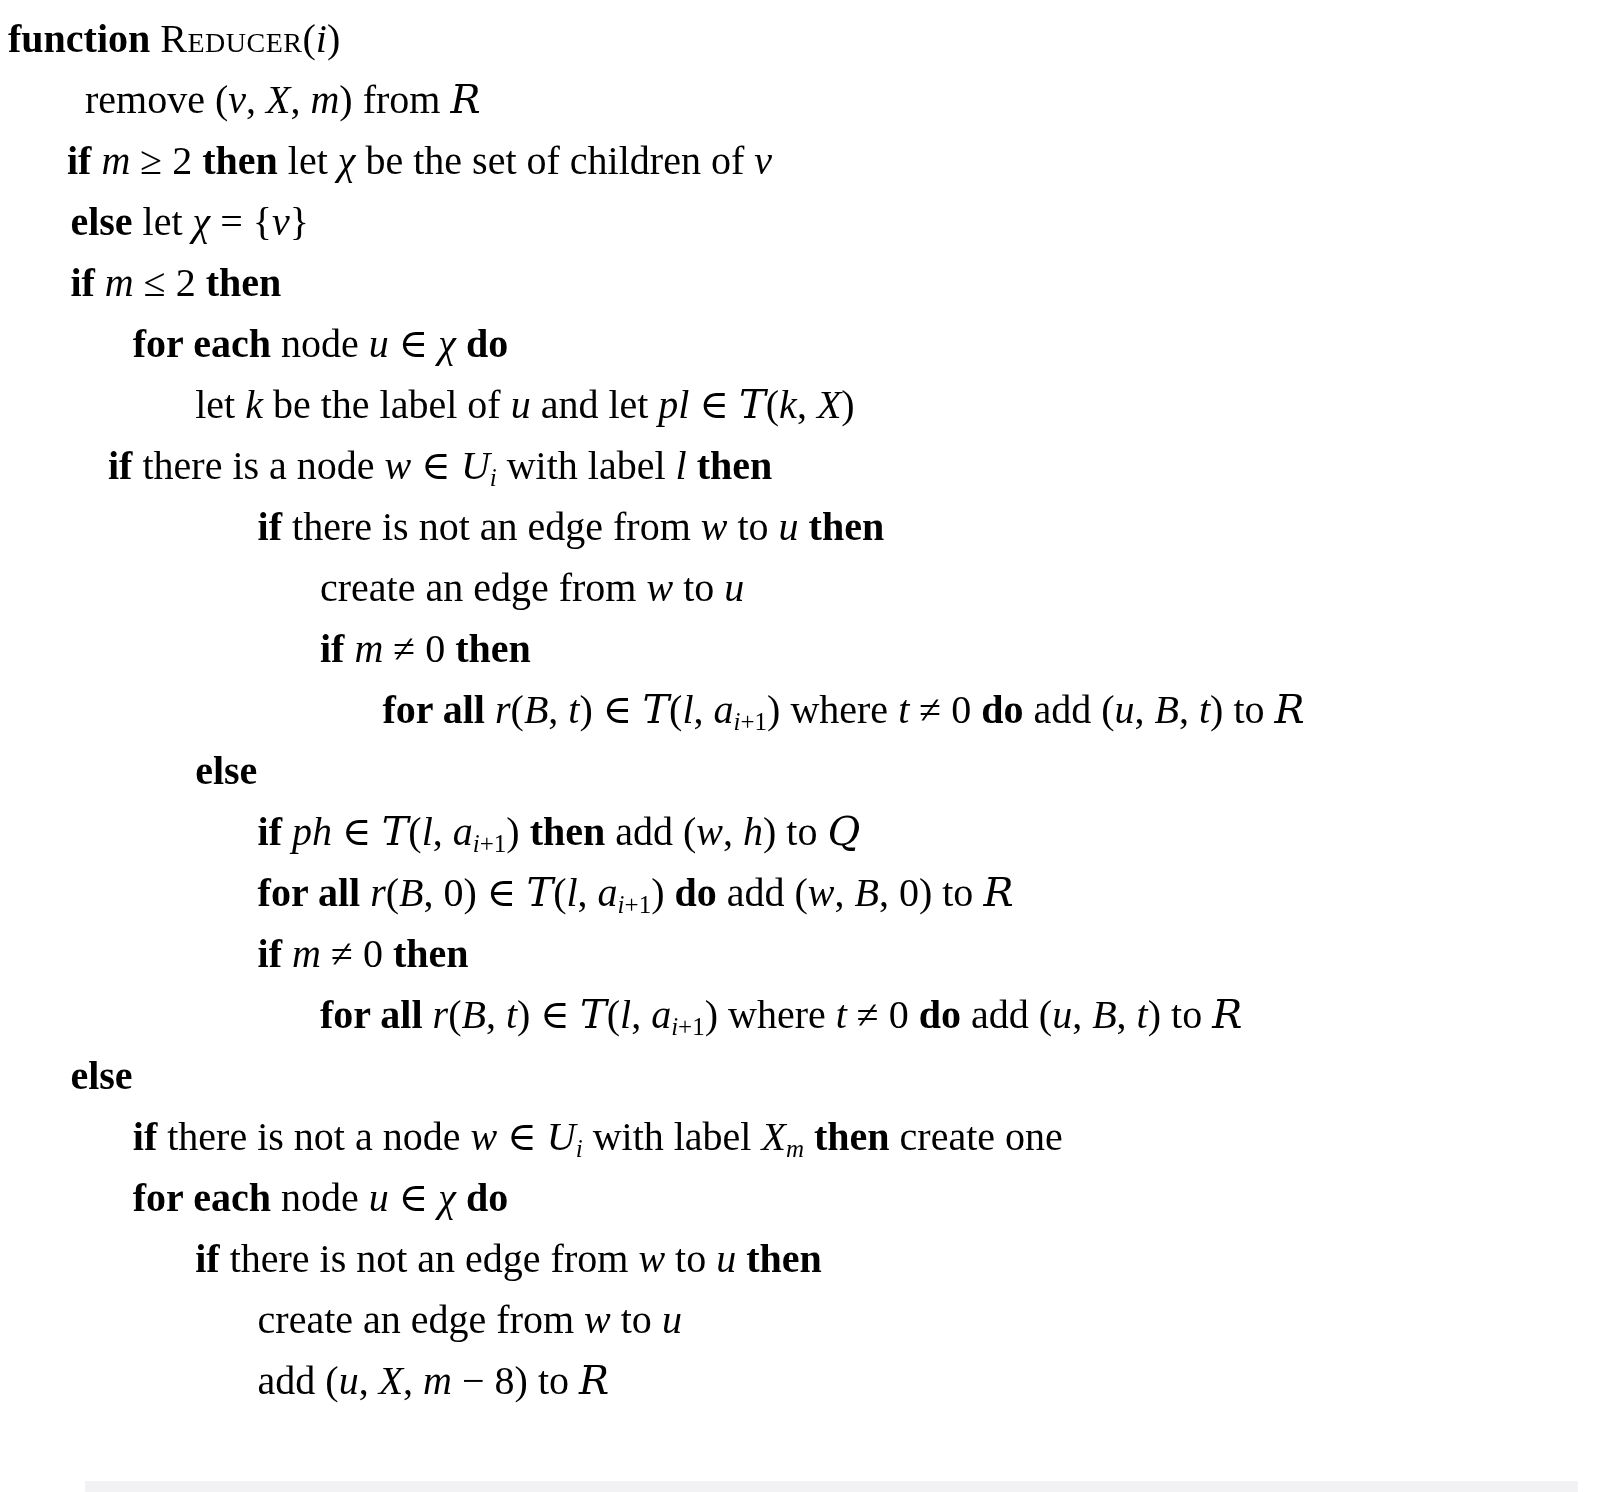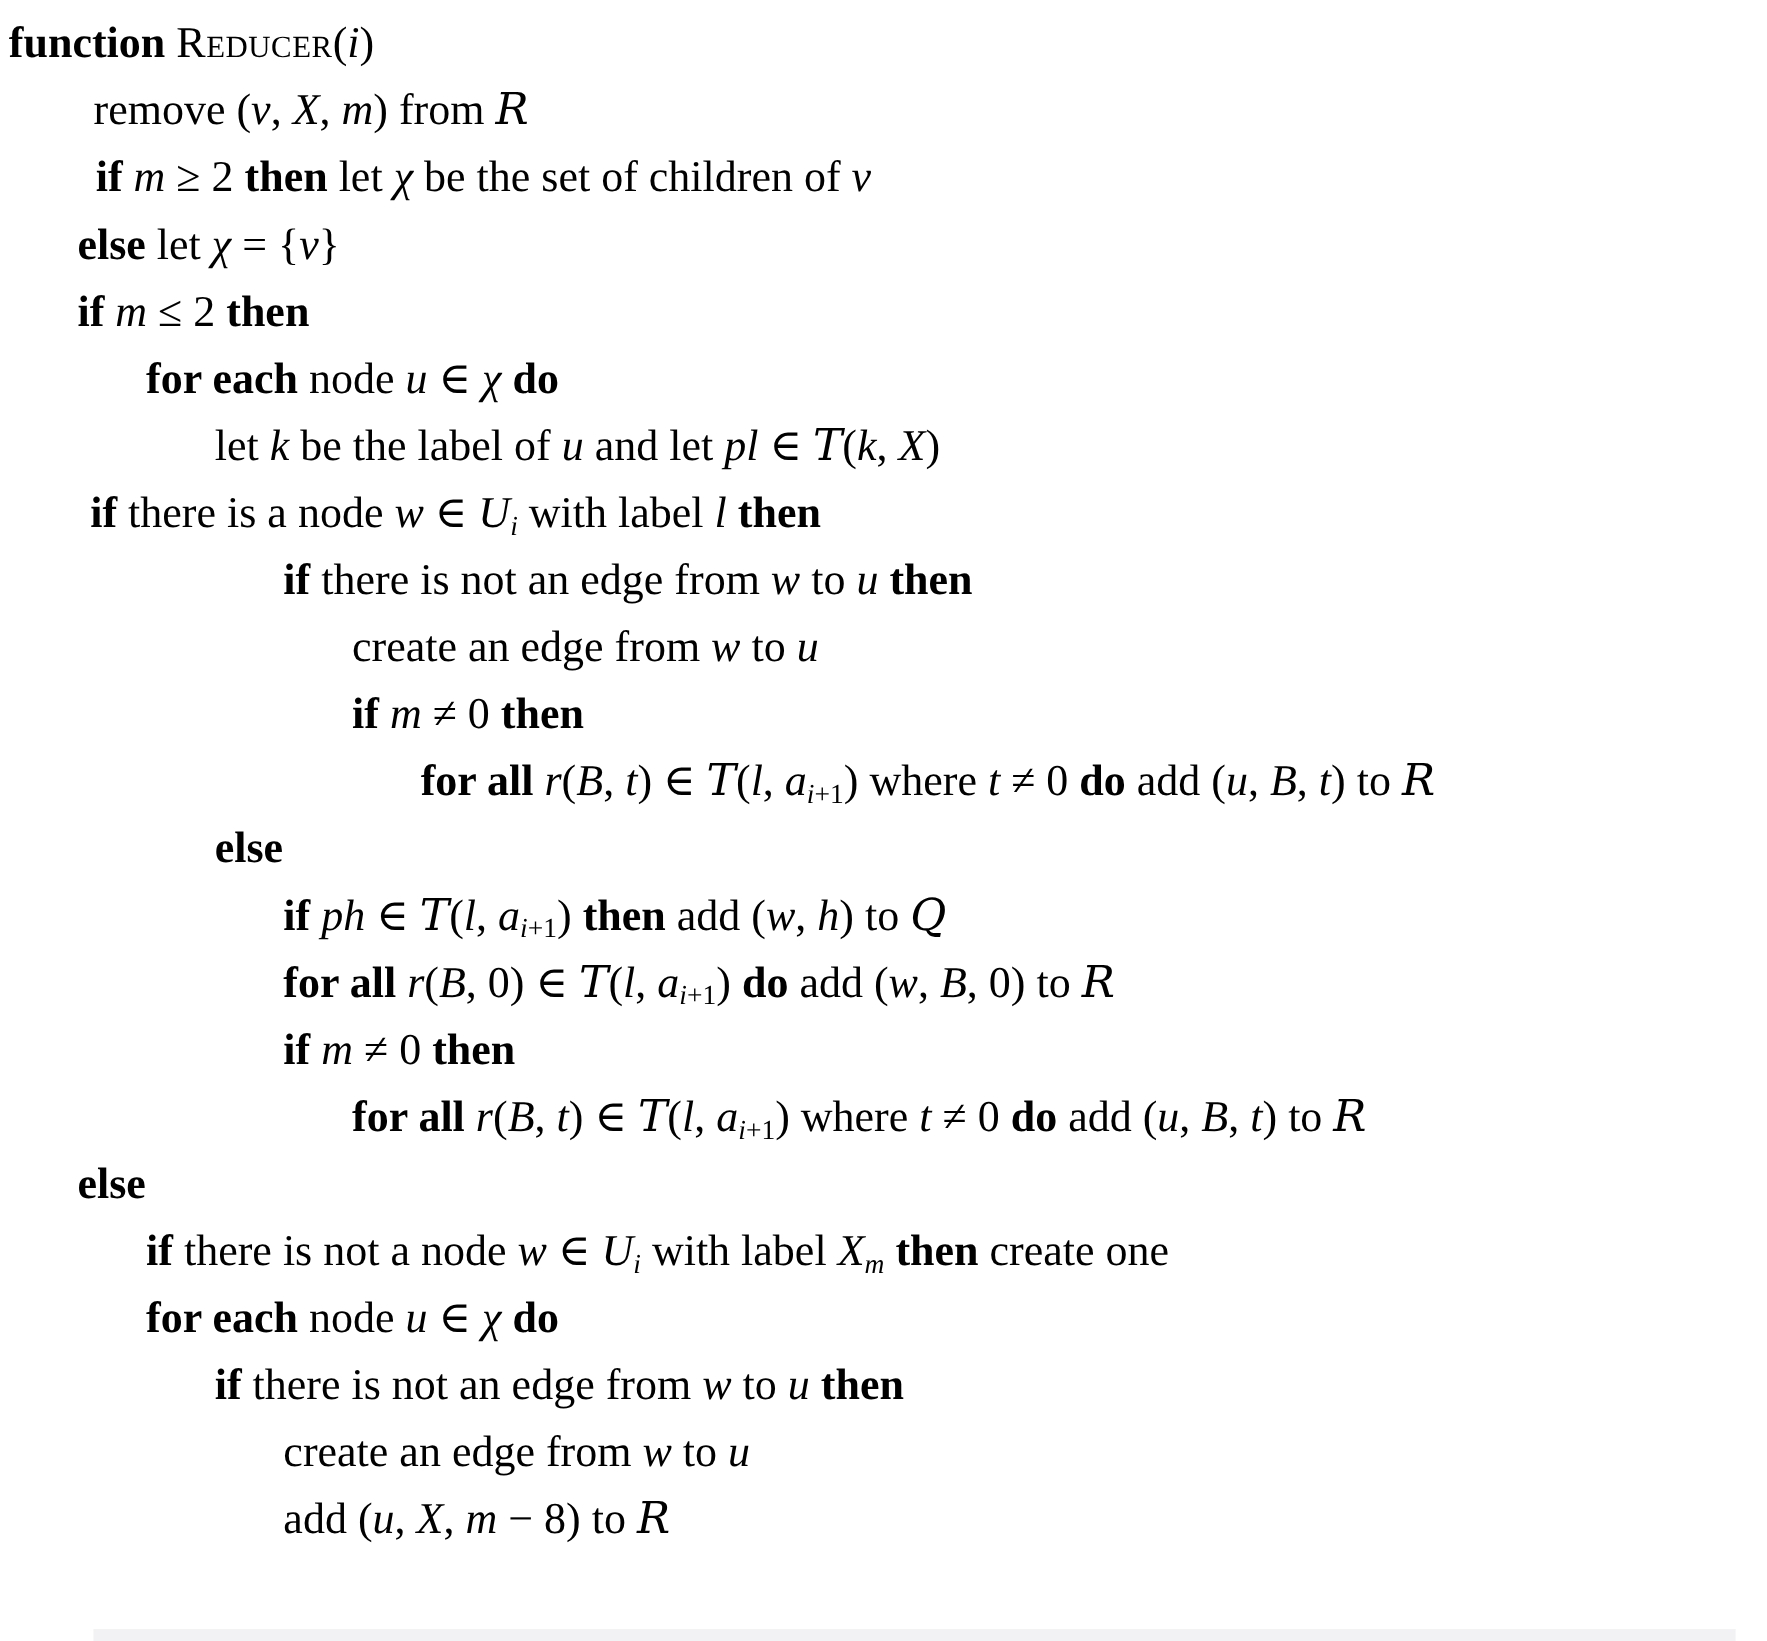--- a/index.html
+++ b/index.html
@@ -43,26 +43,26 @@
     height: 11px;
   }
 </style>
 </head>
 <body>
 
 <div class="page" style="background: rgb(255, 255, 255); color: rgb(0, 0, 0);">
   <div class="code">
       <div class="line" style="padding-left: 8px;"><span class="kw">function </span><span class="sc">Reducer</span><span class="rm">(</span><span class="it">i</span><span class="rm">)</span></div>
       <div class="line" style="padding-left: 85px;"><span class="rm">remove (</span><span class="it">v</span><span class="rm">, </span><span class="it">X</span><span class="rm">, </span><span class="it">m</span><span class="rm">) from </span><span class="cal">R</span></div>
-      <div class="line" style="padding-left: 87px;"><span class="kw">if </span><span class="it">m</span><span class="rm"> ≥ 2 </span><span class="kw">then</span><span class="rm"> let </span><span class="it">χ</span><span class="rm"> be the set of children of </span><span class="it">v</span></div>
+      <div class="line" style="padding-left: 67px;"><span class="kw">if </span><span class="it">m</span><span class="rm"> ≥ 2 </span><span class="kw">then</span><span class="rm"> let </span><span class="it">χ</span><span class="rm"> be the set of children of </span><span class="it">v</span></div>
       <div class="line" style="padding-left: 70.4px; font-family: Liberation Serif, serif;"><span class="kw">else</span><span class="rm"> let </span><span class="it">χ</span><span class="rm"> = {</span><span class="it">v</span><span class="rm">}</span></div>
       <div class="line" style="padding-left: 70.4px;"><span class="kw">if </span><span class="it">m</span><span class="rm"> ≤ 2 </span><span class="kw">then</span></div>
       <div class="line" style="padding-left: 132.8px;"><span class="kw">for each</span><span class="rm"> node </span><span class="it">u</span><span class="rm"> ∈ </span><span class="it">χ</span><span class="rm"> </span><span class="kw">do</span></div>
       <div class="line" style="padding-left: 195.2px;"><span class="rm">let </span><span class="it">k</span><span class="rm"> be the label of </span><span class="it">u</span><span class="rm"> and let </span><span class="it">pl</span><span class="rm"> ∈ </span><span class="cal">T</span><span class="rm">(</span><span class="it">k</span><span class="rm">, </span><span class="it">X</span><span class="rm">)</span></div>
-      <div class="line" style="padding-left: 82px;"><span class="kw">if</span><span class="rm"> there is a node </span><span class="it">w</span><span class="rm"> ∈ </span><span class="it">U</span><span class="sub it">i</span><span class="rm"> with label </span><span class="it">l</span><span class="rm"> </span><span class="kw">then</span></div>
+      <div class="line" style="padding-left: 108px;"><span class="kw">if</span><span class="rm"> there is a node </span><span class="it">w</span><span class="rm"> ∈ </span><span class="it">U</span><span class="sub it">i</span><span class="rm"> with label </span><span class="it">l</span><span class="rm"> </span><span class="kw">then</span></div>
       <div class="line" style="padding-left: 257.6px;"><span class="kw">if</span><span class="rm"> there is not an edge from </span><span class="it">w</span><span class="rm"> to </span><span class="it">u</span><span class="rm"> </span><span class="kw">then</span></div>
       <div class="line" style="padding-left: 320px;"><span class="rm">create an edge from </span><span class="it">w</span><span class="rm"> to </span><span class="it">u</span></div>
       <div class="line" style="padding-left: 320px;"><span class="kw">if </span><span class="it">m</span><span class="rm"> ≠ 0 </span><span class="kw">then</span></div>
       <div class="line" style="padding-left: 382.4px;"><span class="kw">for all </span><span class="it">r</span><span class="rm">(</span><span class="it">B</span><span class="rm">, </span><span class="it">t</span><span class="rm">) ∈ </span><span class="cal">T</span><span class="rm">(</span><span class="it">l</span><span class="rm">, </span><span class="it">a</span><span class="sub it">i</span><span class="sub rm">+1</span><span class="rm">) where </span><span class="it">t</span><span class="rm"> ≠ 0 </span><span class="kw">do</span><span class="rm"> add (</span><span class="it">u</span><span class="rm">, </span><span class="it">B</span><span class="rm">, </span><span class="it">t</span><span class="rm">) to </span><span class="cal">R</span></div>
       <div class="line" style="padding-left: 195.2px;"><span class="kw">else</span></div>
       <div class="line" style="padding-left: 257.6px;"><span class="kw">if </span><span class="it">ph</span><span class="rm"> ∈ </span><span class="cal">T</span><span class="rm">(</span><span class="it">l</span><span class="rm">, </span><span class="it">a</span><span class="sub it">i</span><span class="sub rm">+1</span><span class="rm">) </span><span class="kw">then</span><span class="rm"> add (</span><span class="it">w</span><span class="rm">, </span><span class="it">h</span><span class="rm">) to </span><span class="cal">Q</span></div>
       <div class="line" style="padding-left: 257.6px;"><span class="kw">for all </span><span class="it">r</span><span class="rm">(</span><span class="it">B</span><span class="rm">, 0) ∈ </span><span class="cal">T</span><span class="rm">(</span><span class="it">l</span><span class="rm">, </span><span class="it">a</span><span class="sub it">i</span><span class="sub rm">+1</span><span class="rm">) </span><span class="kw">do</span><span class="rm"> add (</span><span class="it">w</span><span class="rm">, </span><span class="it">B</span><span class="rm">, 0) to </span><span class="cal">R</span></div>
       <div class="line" style="padding-left: 257.6px;"><span class="kw">if </span><span class="it">m</span><span class="rm"> ≠ 0 </span><span class="kw">then</span></div>
       <div class="line" style="padding-left: 320px;"><span class="kw">for all </span><span class="it">r</span><span class="rm">(</span><span class="it">B</span><span class="rm">, </span><span class="it">t</span><span class="rm">) ∈ </span><span class="cal">T</span><span class="rm">(</span><span class="it">l</span><span class="rm">, </span><span class="it">a</span><span class="sub it">i</span><span class="sub rm">+1</span><span class="rm">) where </span><span class="it">t</span><span class="rm"> ≠ 0 </span><span class="kw">do</span><span class="rm"> add (</span><span class="it">u</span><span class="rm">, </span><span class="it">B</span><span class="rm">, </span><span class="it">t</span><span class="rm">) to </span><span class="cal">R</span></div>
       <div class="line" style="padding-left: 70.4px;"><span class="kw">else</span></div>

